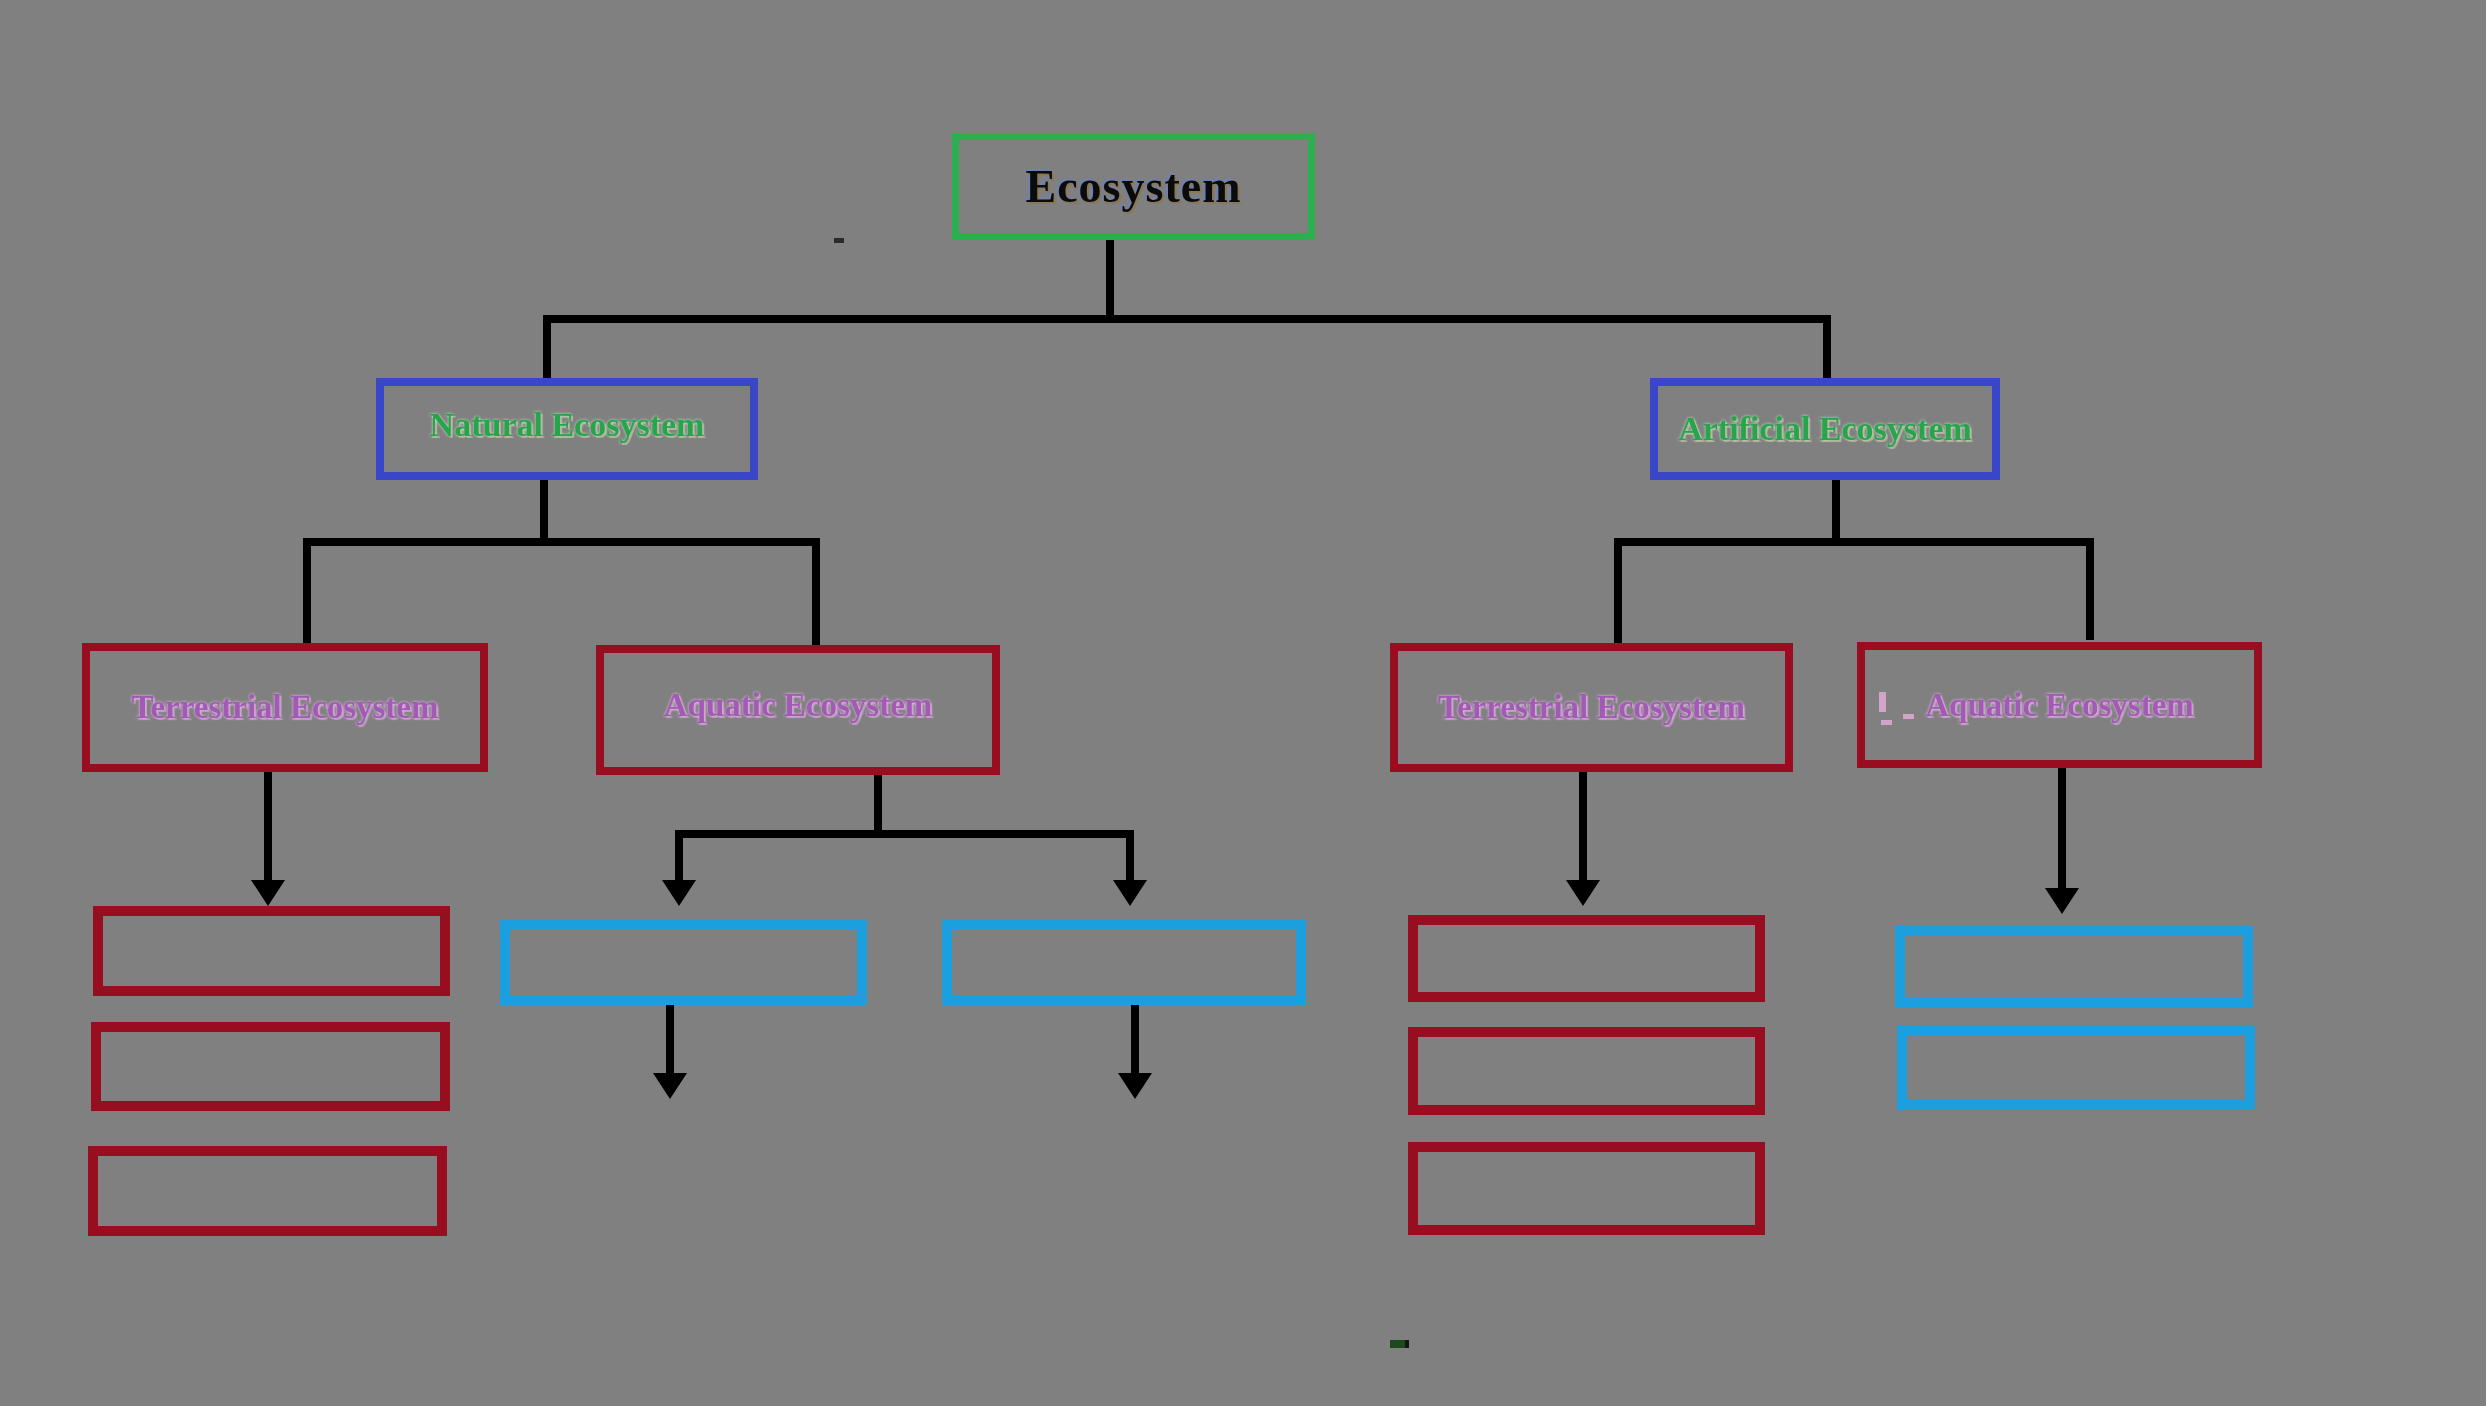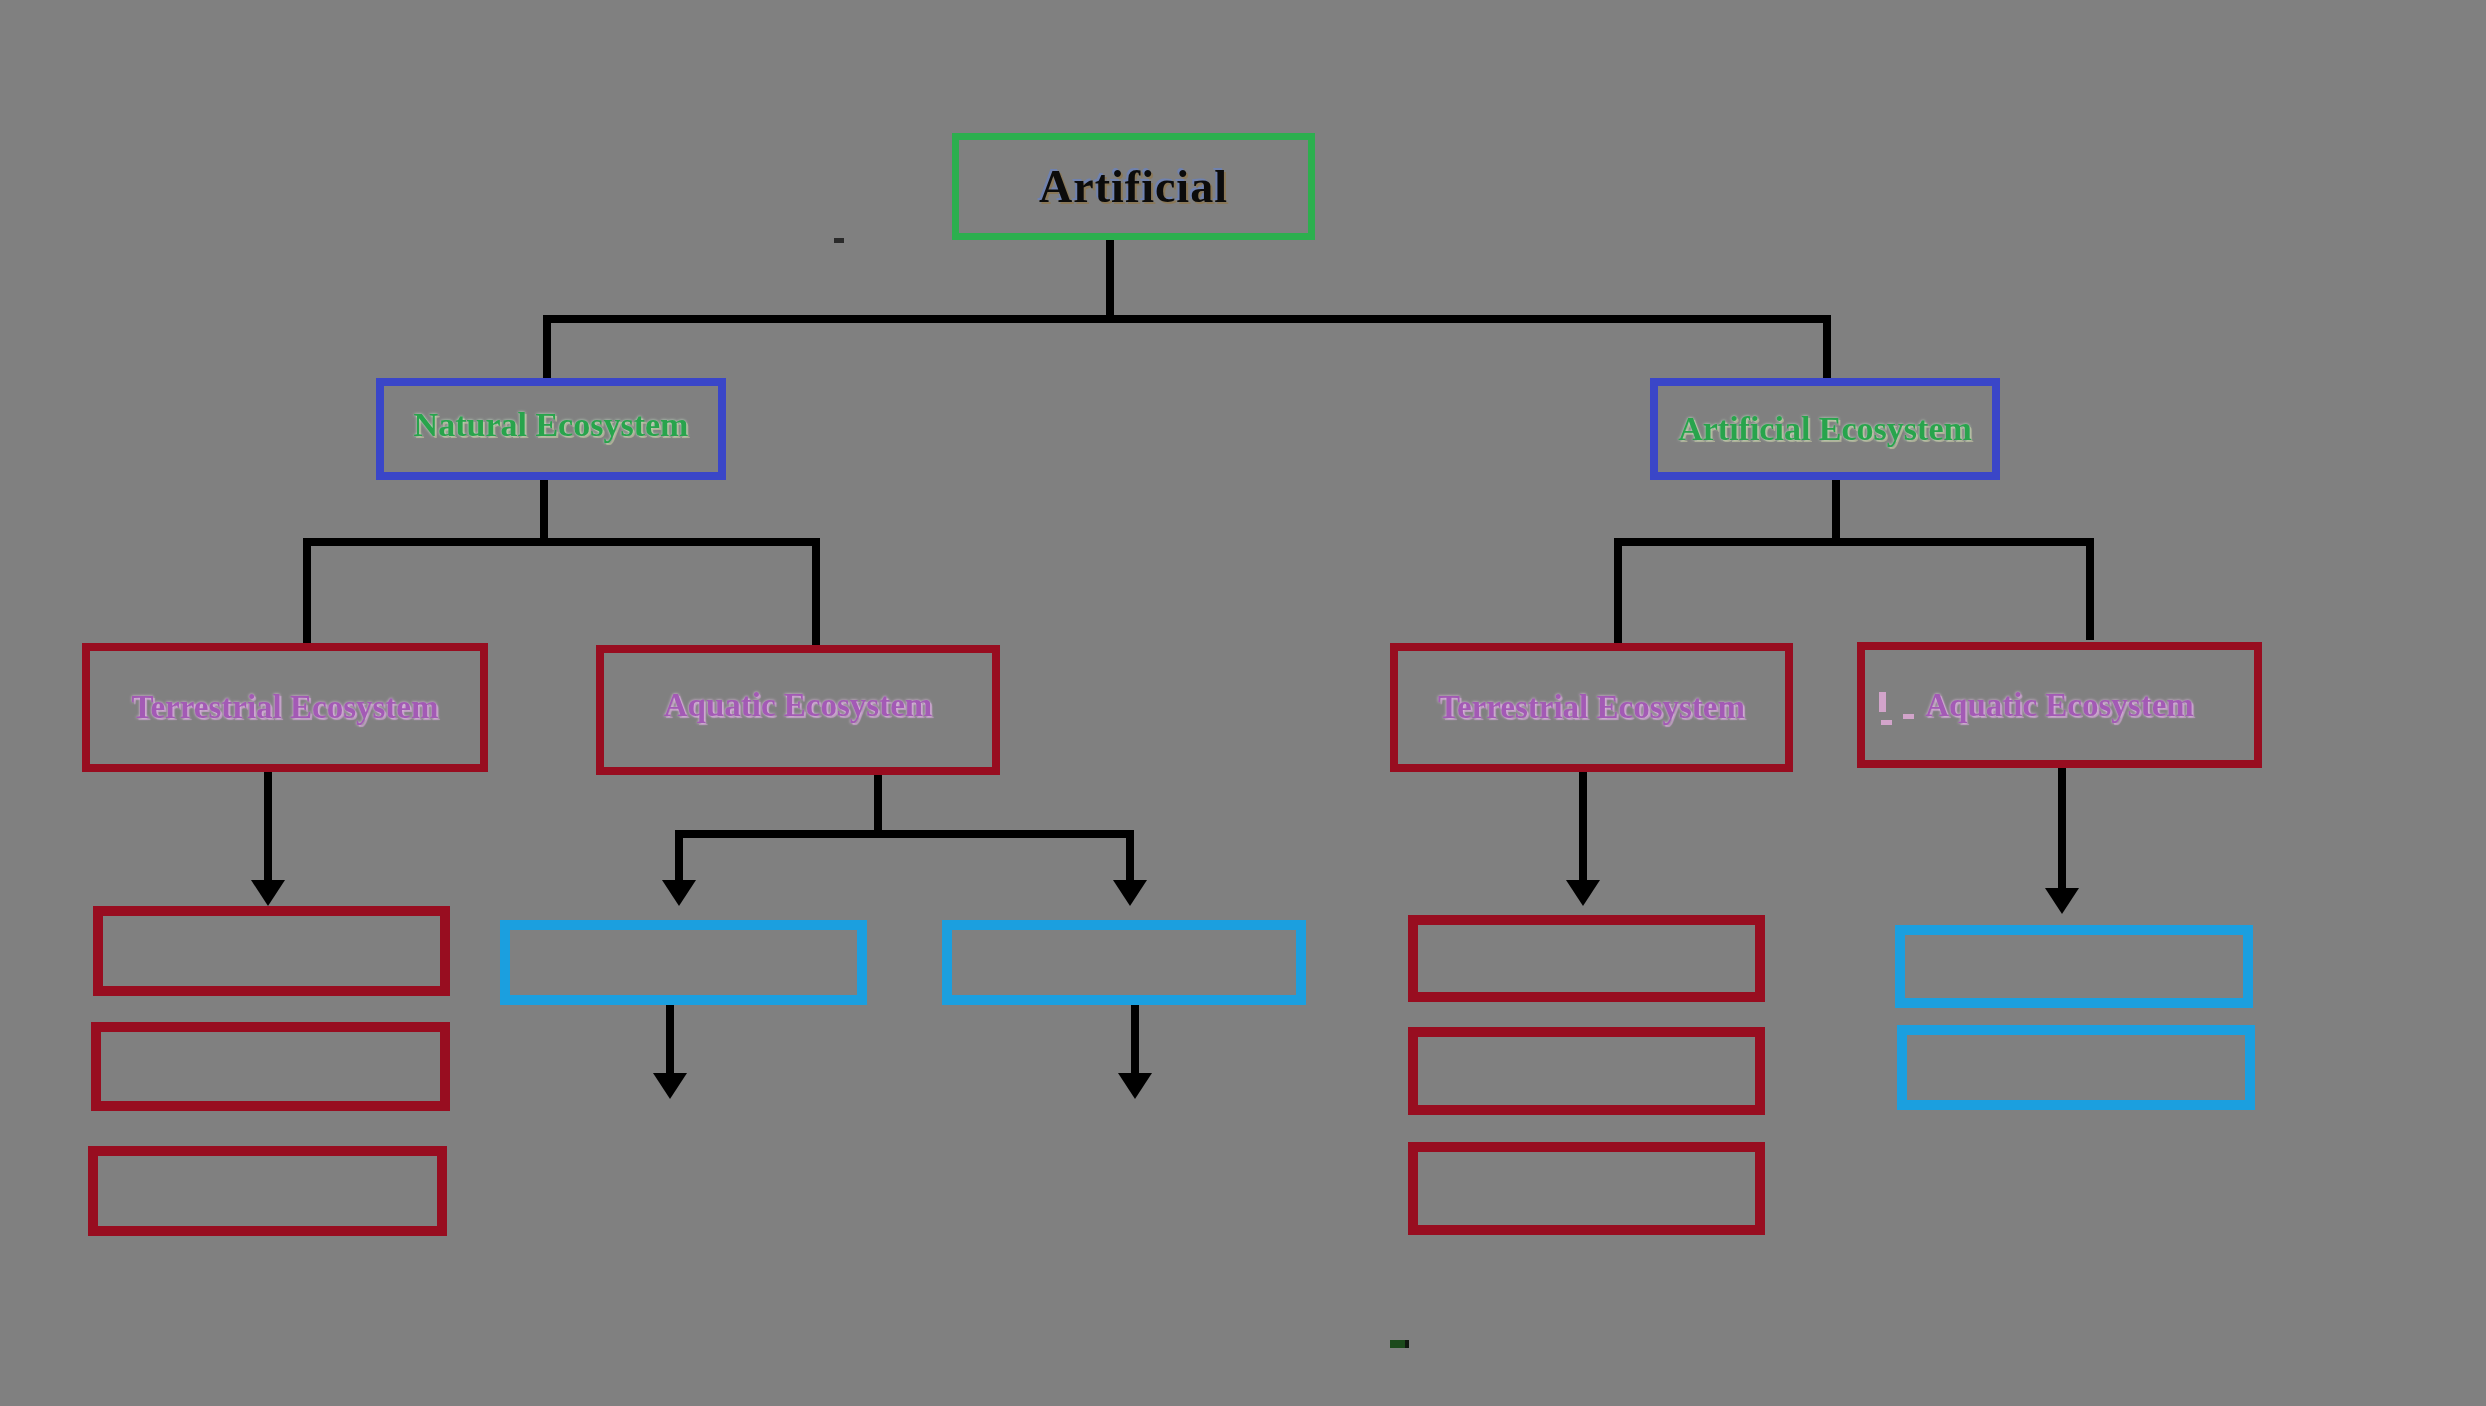--- a/index.html
+++ b/index.html
@@ -54,24 +54,24 @@
   }
   .stray{position:absolute;}
   .mark-pink{background:rgba(225,170,215,.85);}
 </style>
 </head>
 <body>
 
 <div class="canvas">
 
   <div class="node node-root" style="left:952px;top:133px;width:363px;height:107px;">
-    <span>Artificial</span>
+    <span>Ecosystem</span>
   </div>
 
-  <div class="node node-l1" style="left:376px;top:378px;width:350px;height:102px;padding-bottom:8px;">
+  <div class="node node-l1" style="left:376px;top:378px;width:382px;height:102px;padding-bottom:8px;">
     <span>Natural Ecosystem</span>
   </div>
 
   <div class="node node-l1" style="left:1650px;top:378px;width:350px;height:102px;padding-top:0;">
     <span>Artificial Ecosystem</span>
   </div>
 
   <div class="node node-l2" style="left:82px;top:643px;width:406px;height:129px;">
     <span>Terrestrial Ecosystem</span>
   </div>

